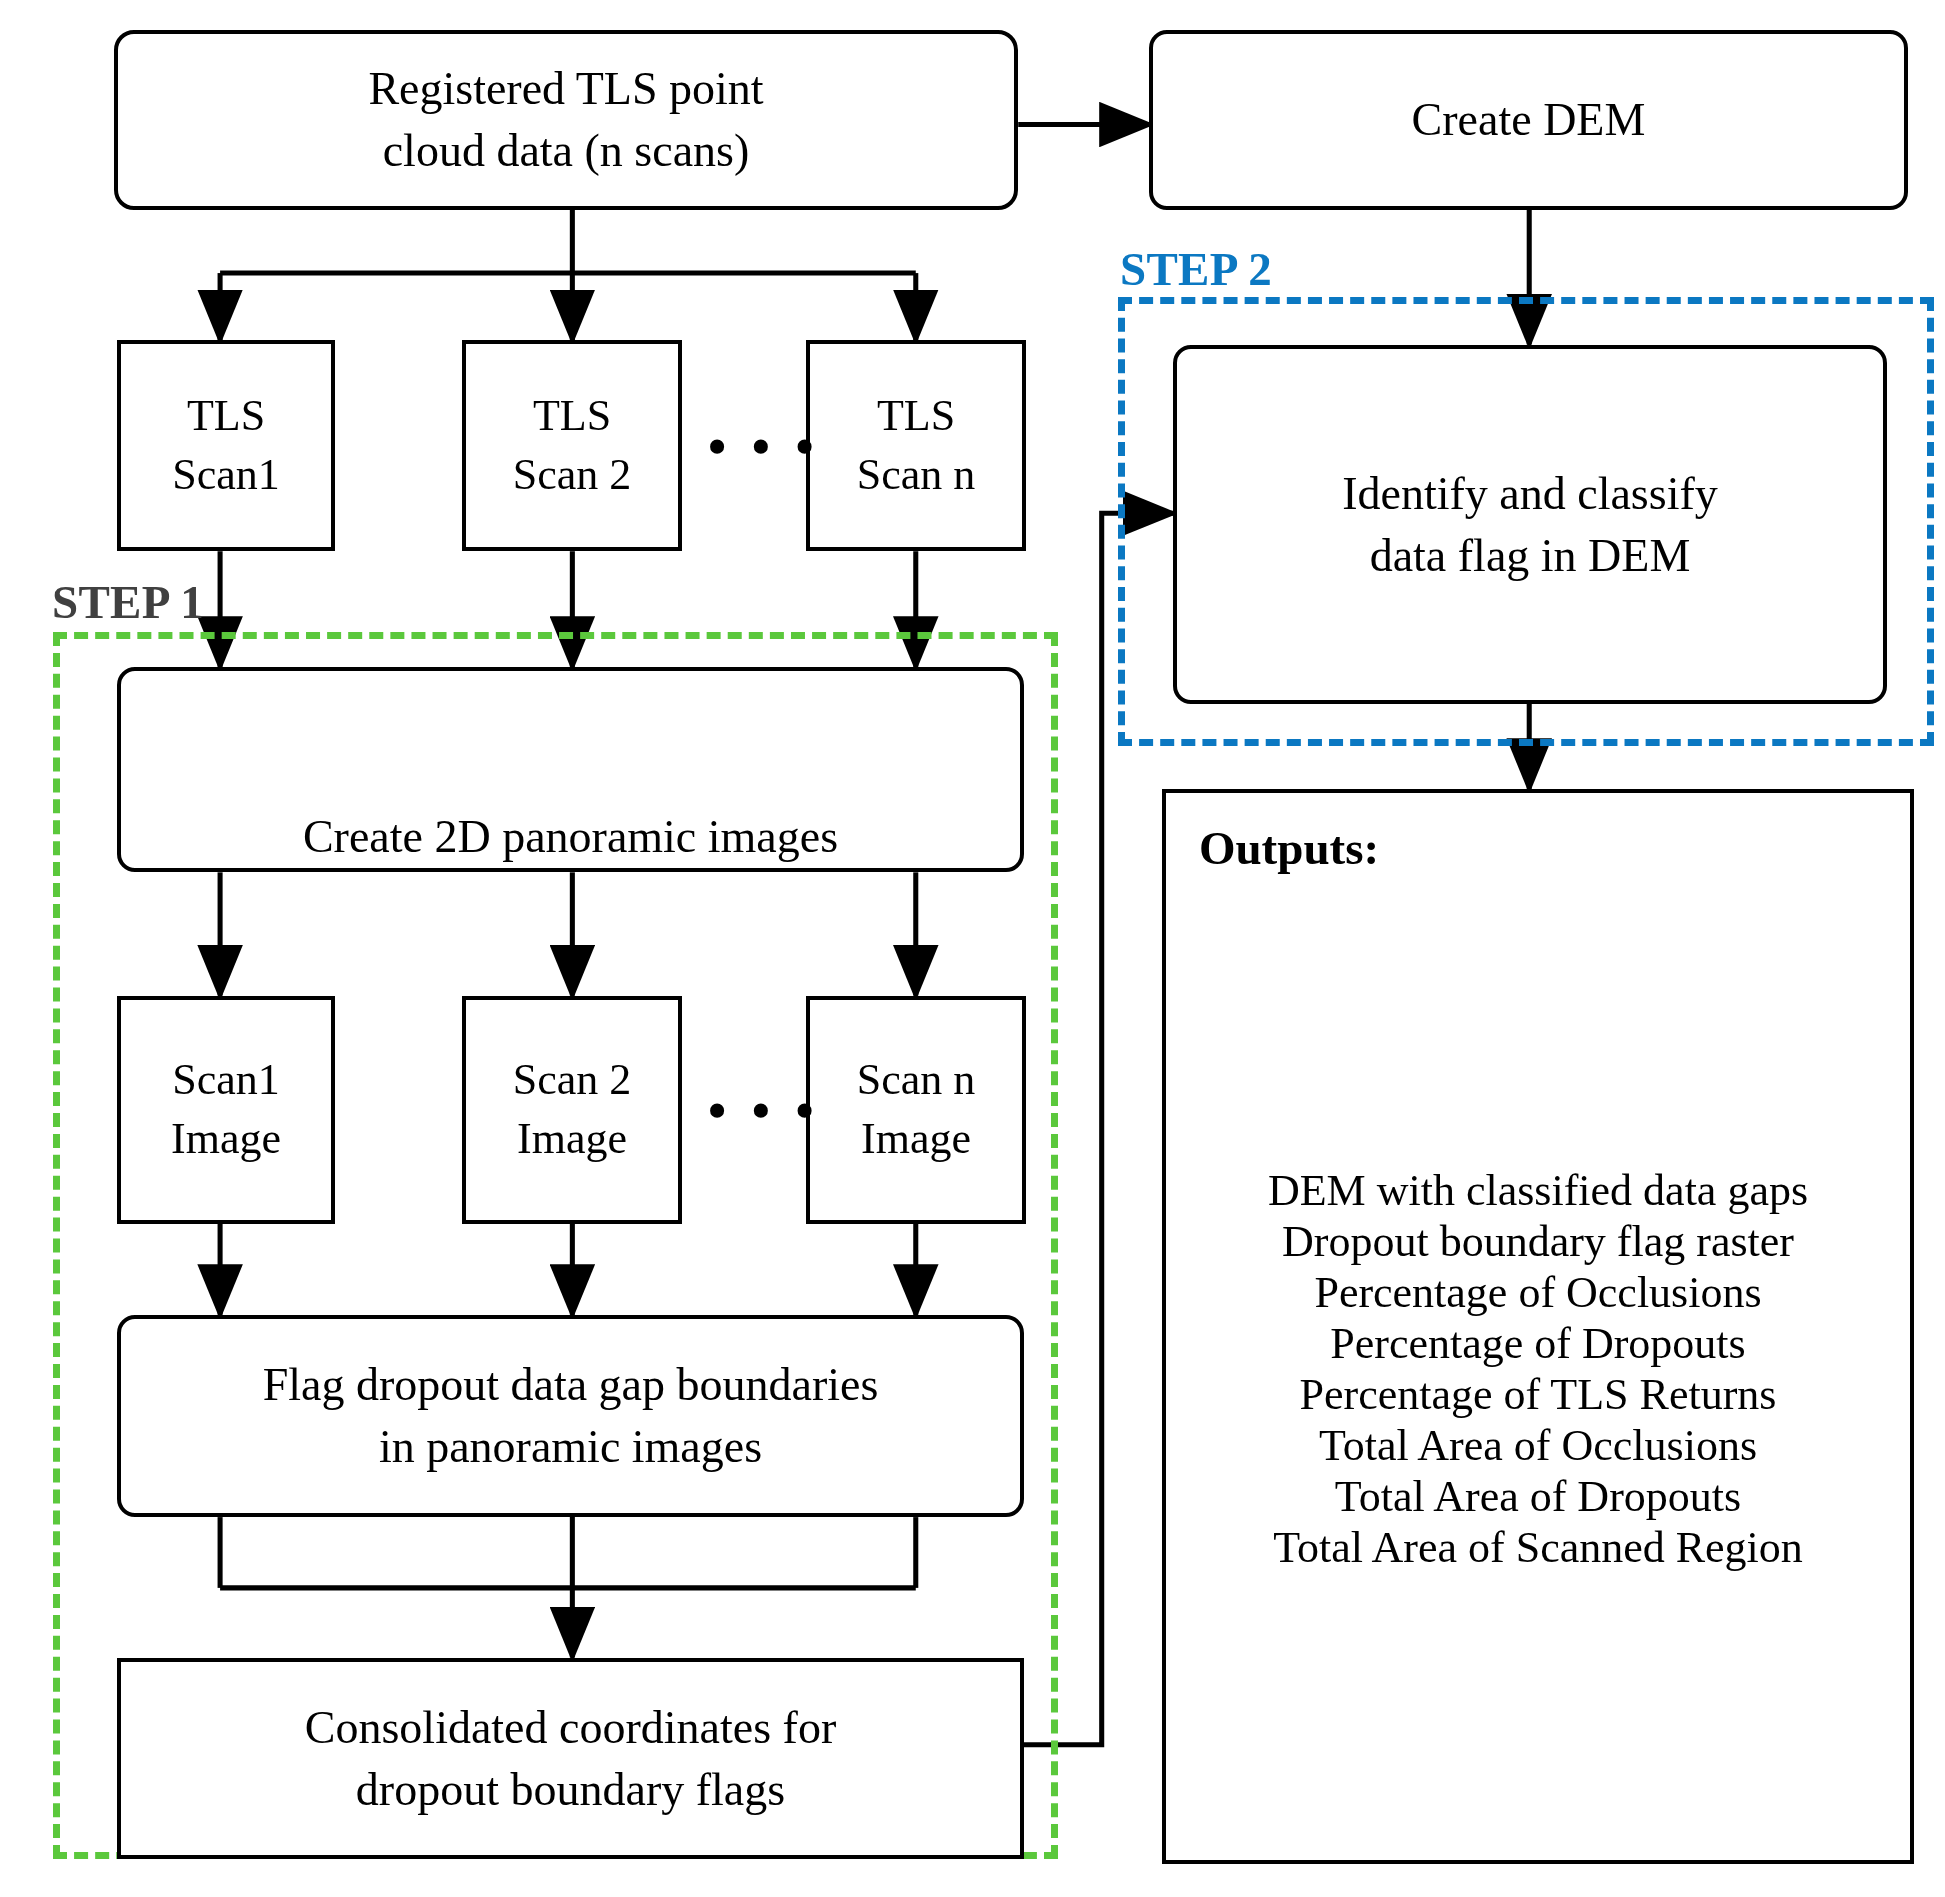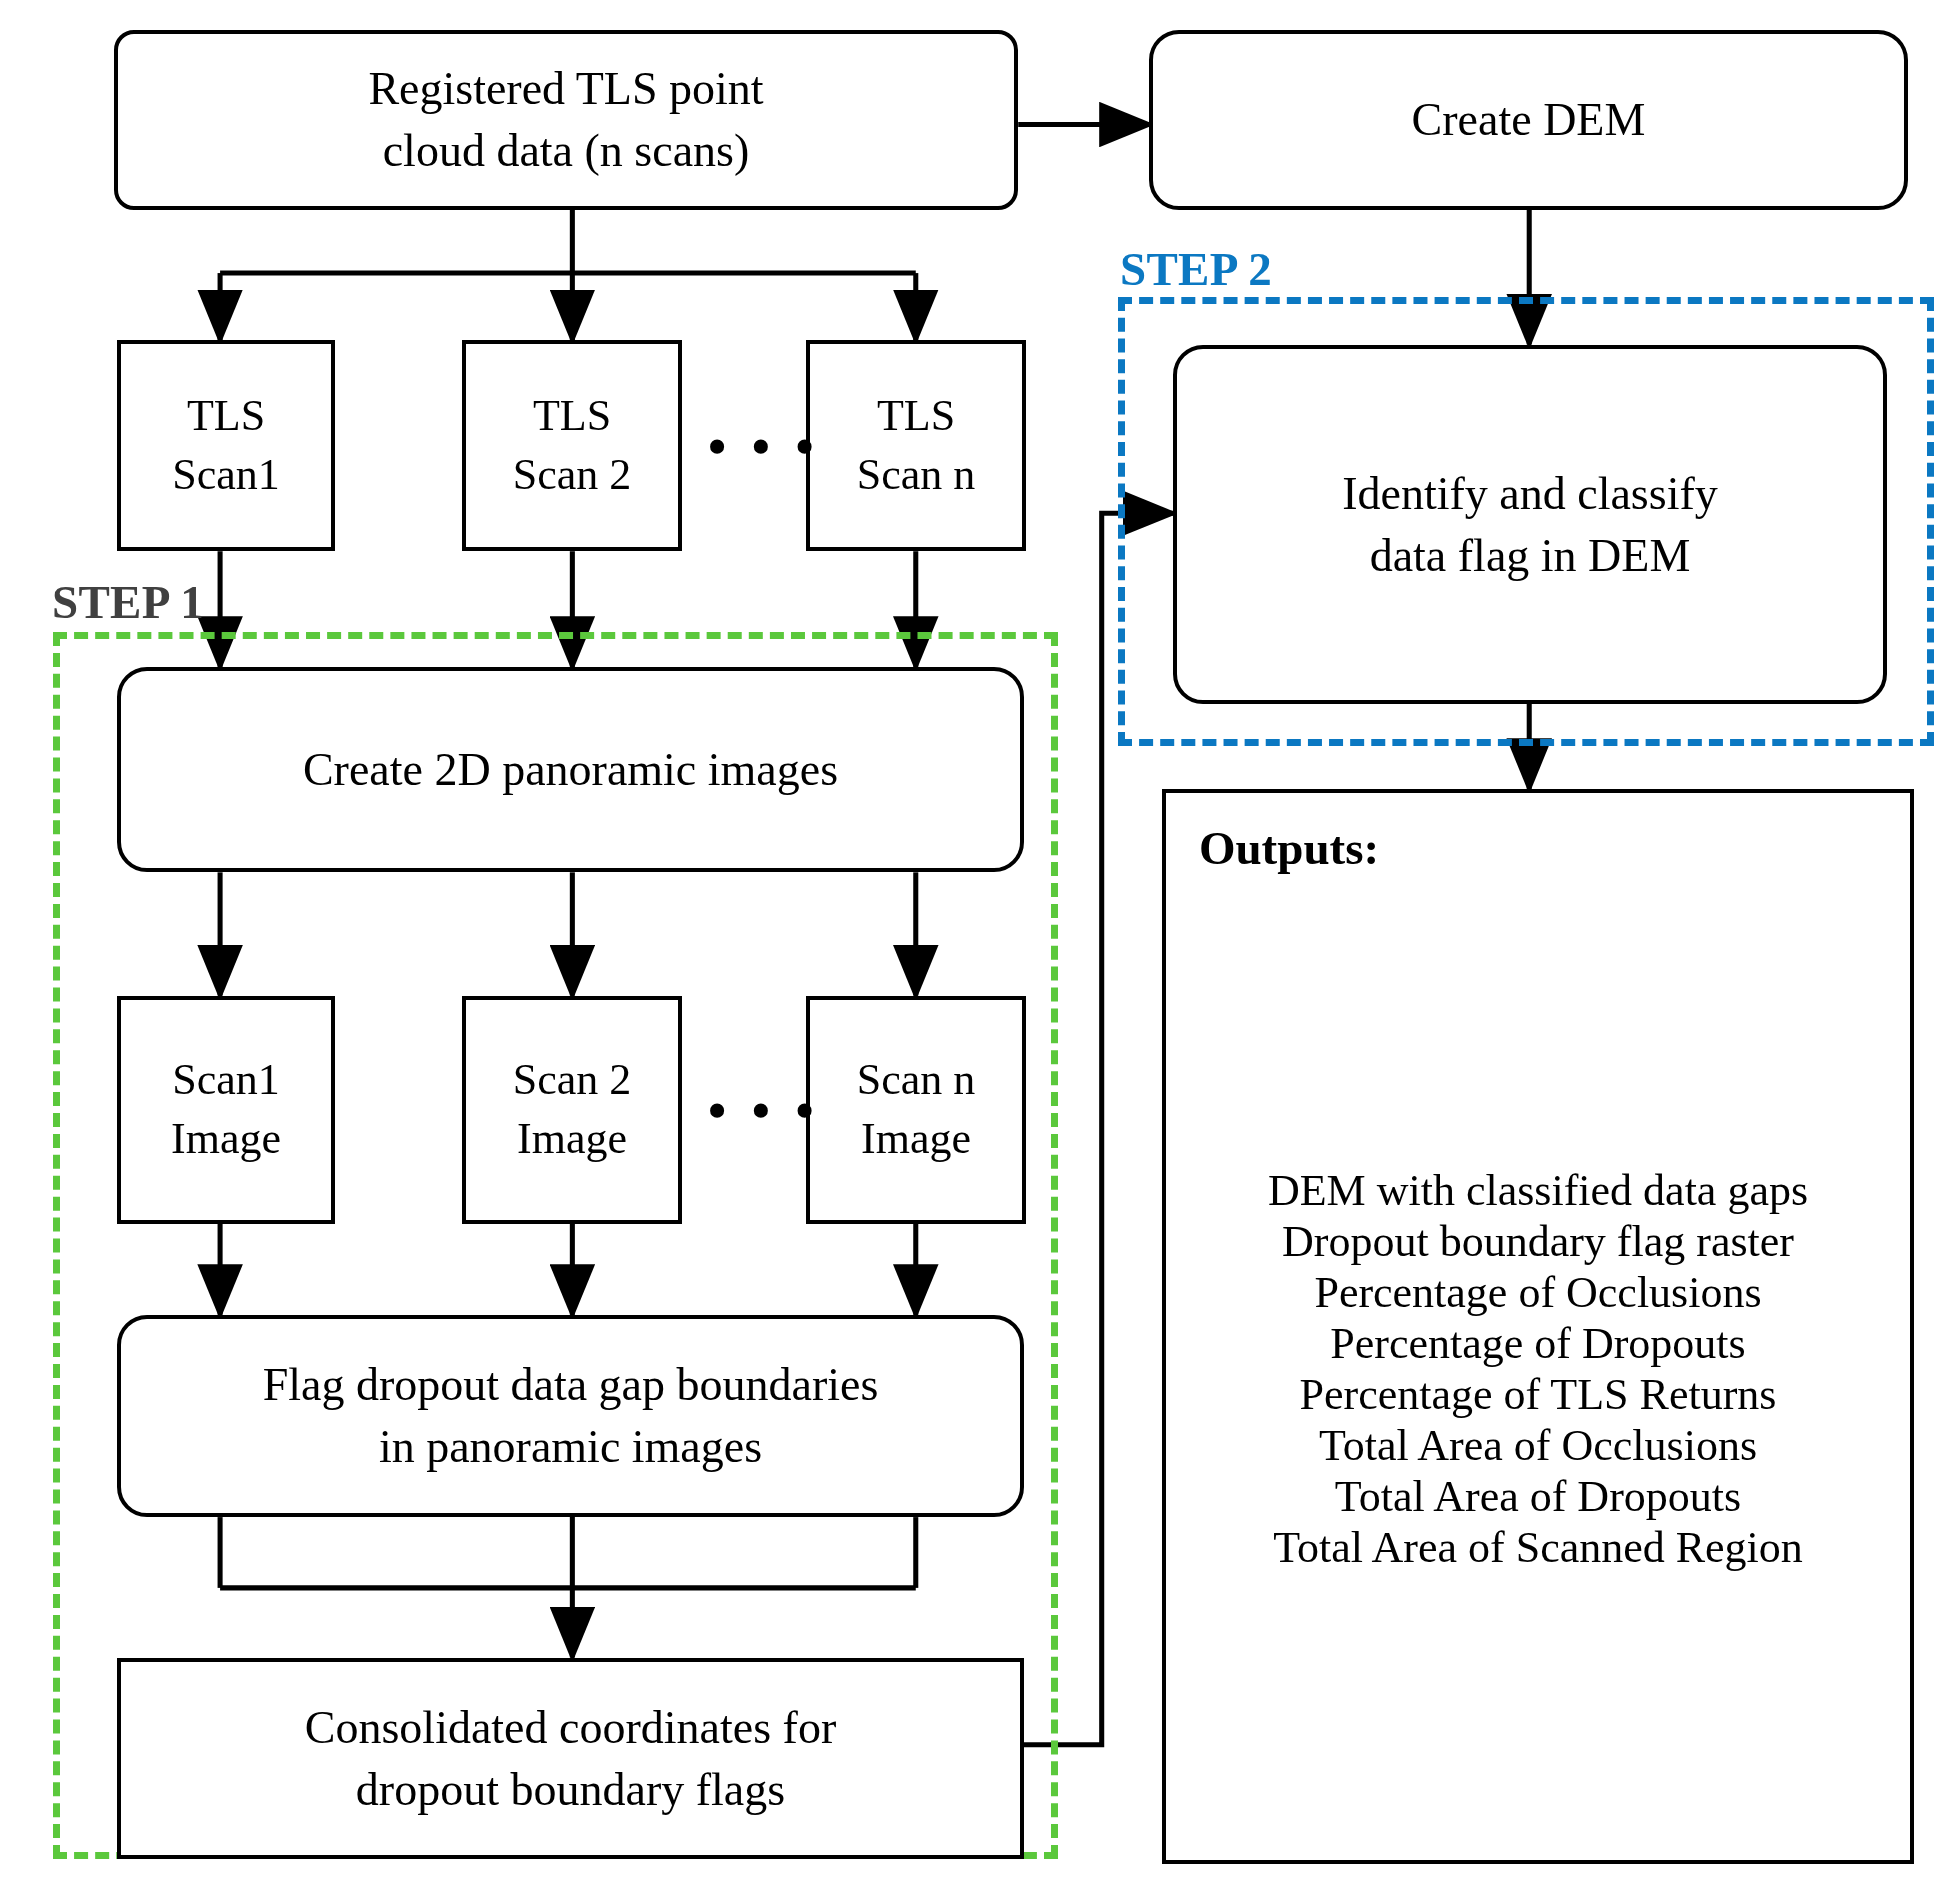--- a/index.html
+++ b/index.html
@@ -30,21 +30,21 @@
     background: #ffffff;
     border: 4.4px solid #000000;
     display: flex;
     align-items: center;
     justify-content: center;
     text-align: center;
     line-height: 1.34;
     color: #000000;
     z-index: 3;
   }
-  .node.rounded { border-radius: 30px; }
+  .node.rounded { border-radius: 18px; }
   .node .txt { padding: 0 8.9px; white-space: pre-line; }
   .fs-big   { font-size: 46px; }
   .fs-mid   { font-size: 44px; }
 
   .step-label {
     position: absolute;
     font-weight: bold;
     font-size: 47px;
     letter-spacing: 0.3px;
     z-index: 6;
@@ -172,21 +172,21 @@
     <span class="txt">TLS
 Scan n</span>
   </div>
   <div class="ellipsis" style="left:708px; top:417px;">• • •</div>
 
   <div class="node rounded fs-big" style="left:1173px; top:345px; width:714px; height:359px;">
     <span class="txt">Identify and classify
 data flag in DEM</span>
   </div>
 
-  <div class="node rounded fs-big" style="left:117px; top:667px; width:907px; height:205px;">
+  <div class="node rounded fs-big" style="left:117px; top:667px; width:907px; height:205px;align-items:flex-end;">
     <span class="txt">Create 2D panoramic images</span>
   </div>
 
   <div class="node fs-mid" style="left:117px; top:996px; width:218px; height:228px;">
     <span class="txt">Scan1
 Image</span>
   </div>
   <div class="node fs-mid" style="left:462px; top:996px; width:220px; height:228px;">
     <span class="txt">Scan 2
 Image</span>

